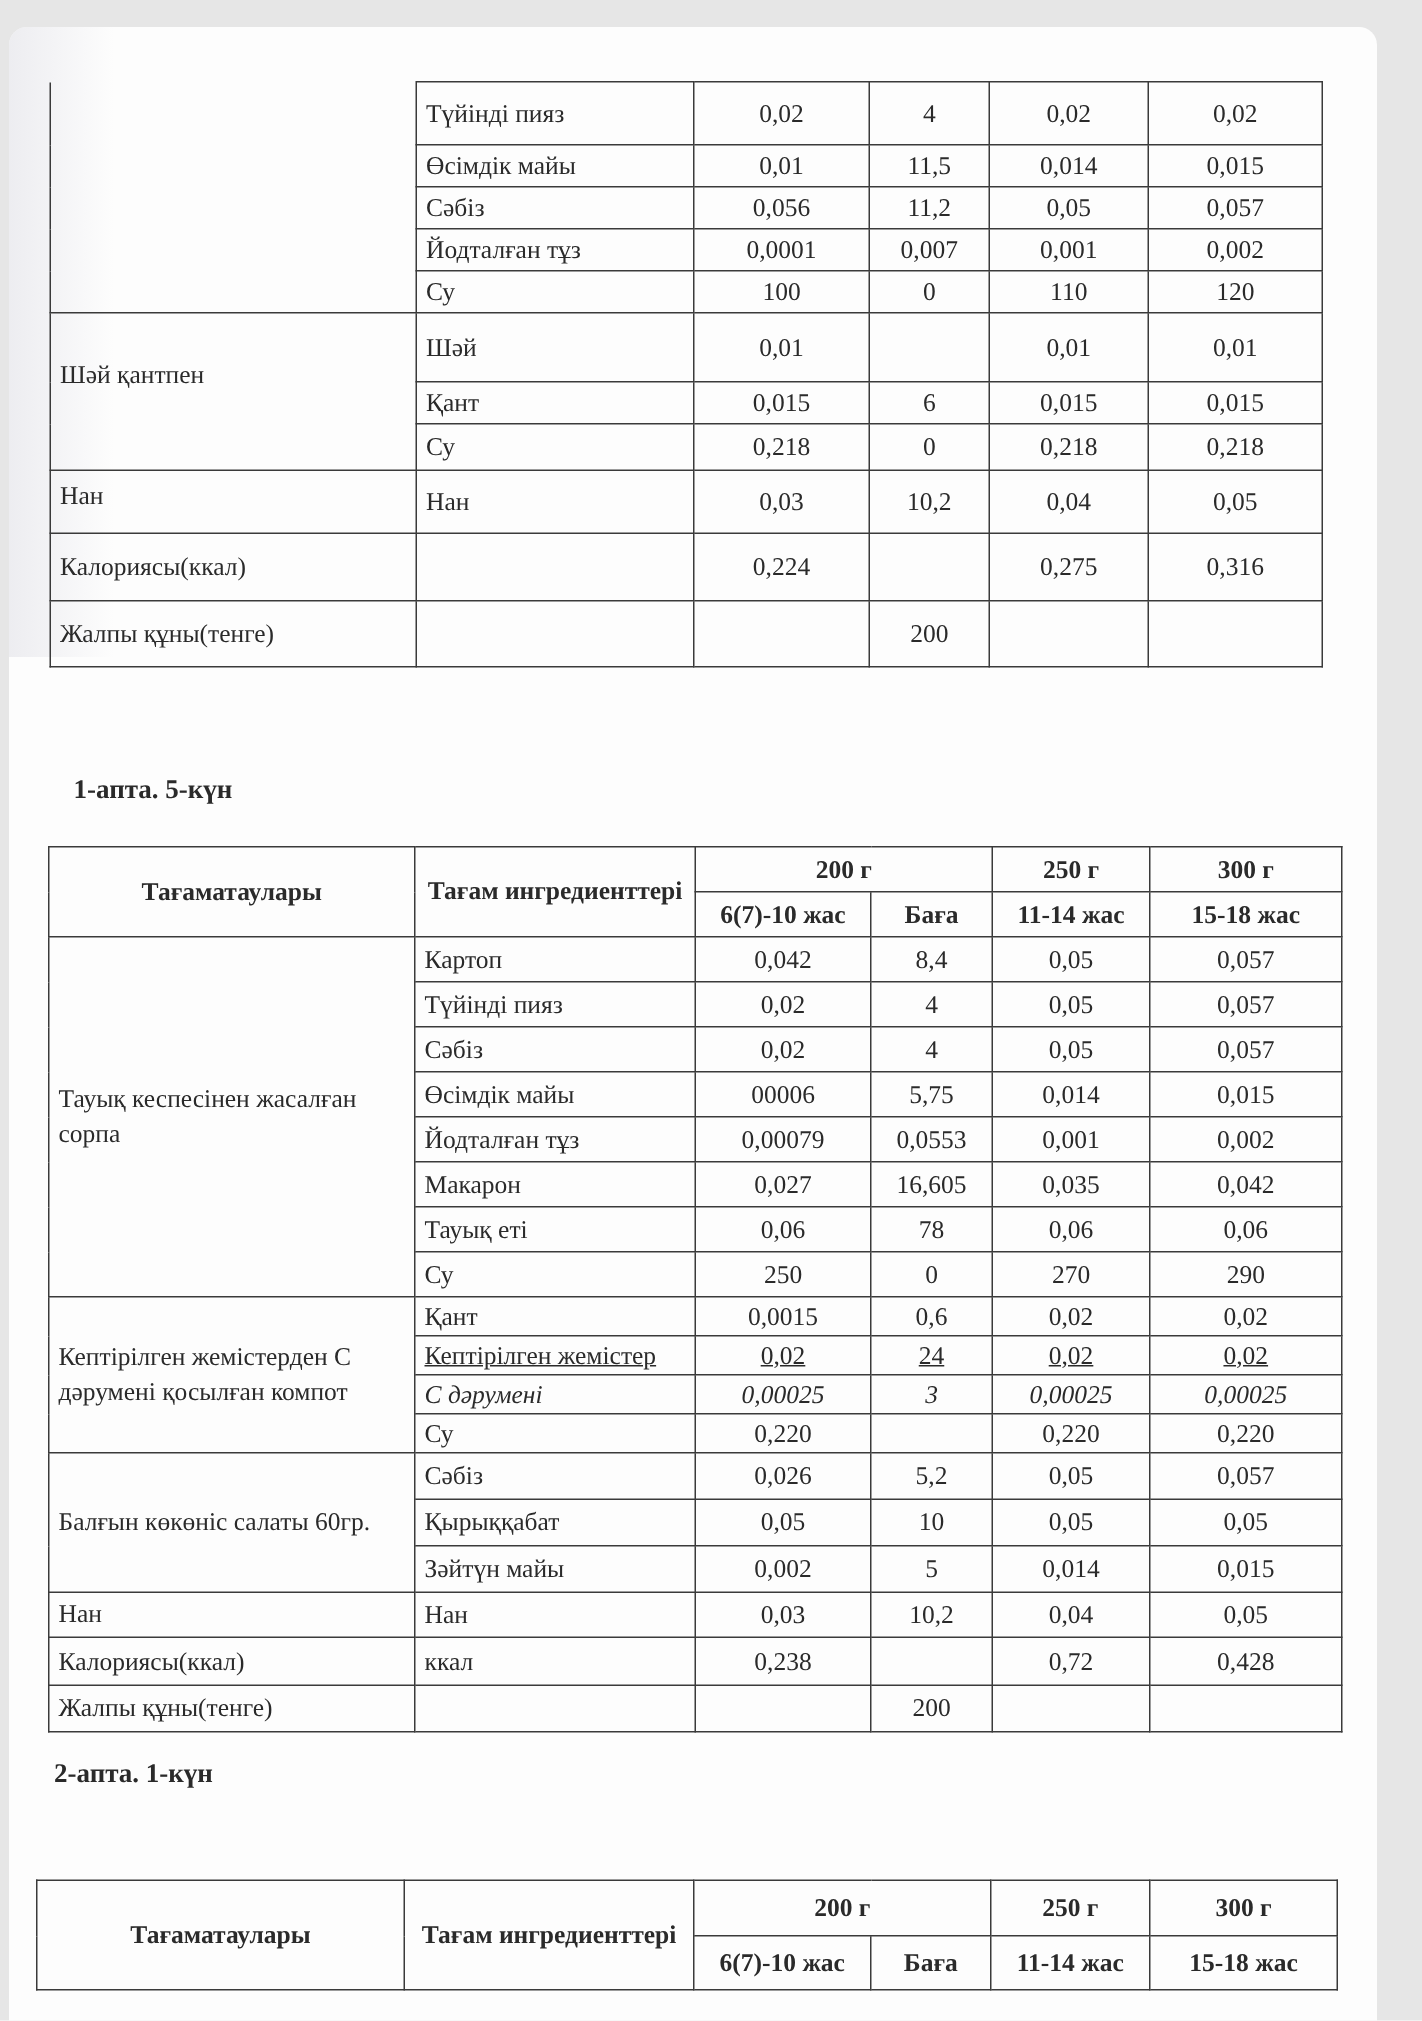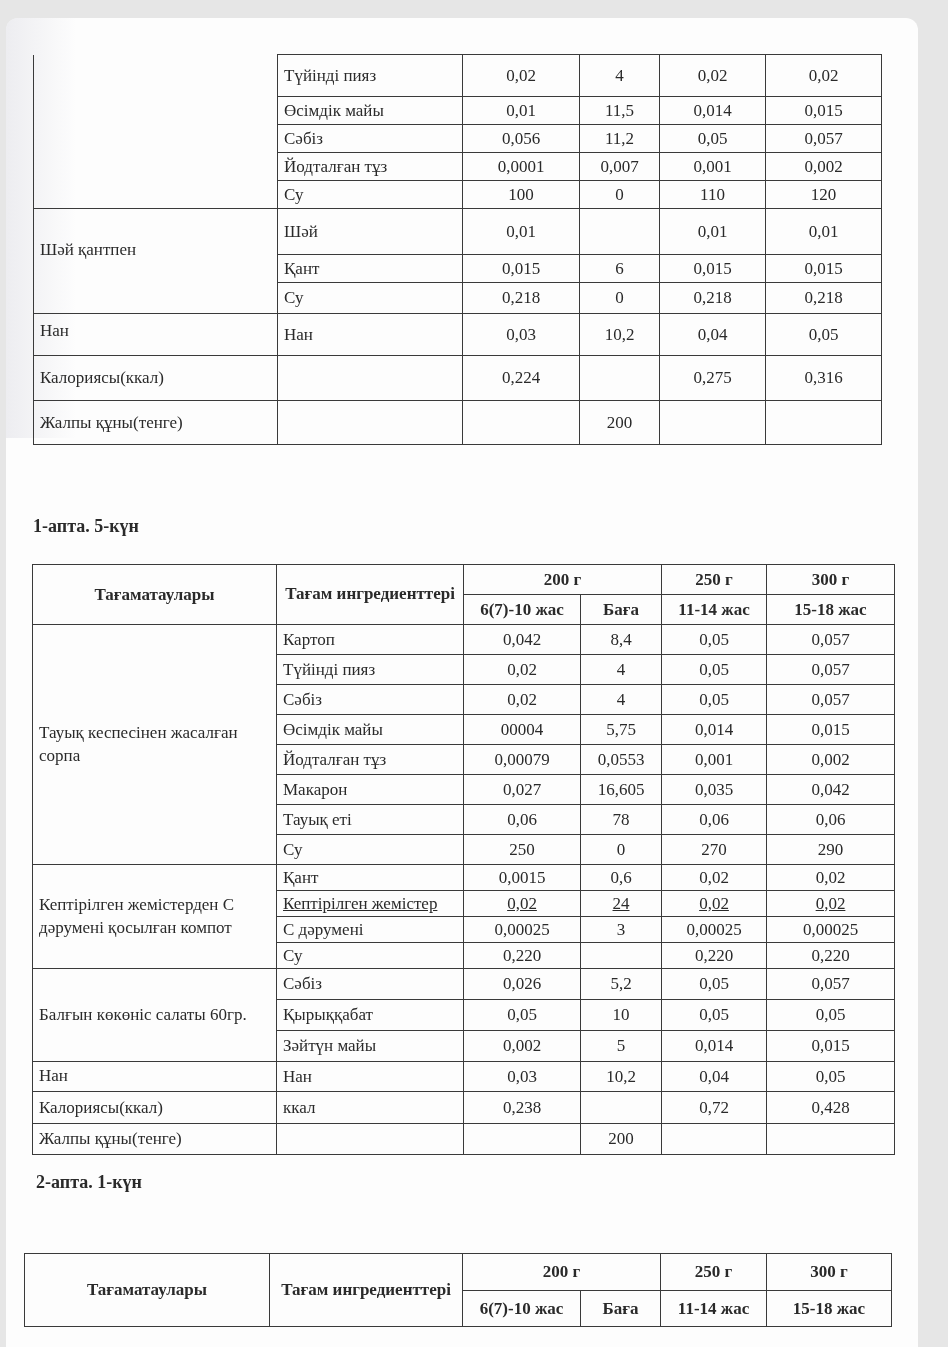--- a/index.html
+++ b/index.html
@@ -146,21 +146,21 @@
         <td class="bold">Жалпы құны(тенге)</td>
         <td></td>
         <td class="num"></td>
         <td class="num bold">200</td>
         <td class="num"></td>
         <td class="num"></td>
       </tr>
     </tbody>
   </table>
 
-  <div class="section-title" style="left:27px;top:498px">1-апта. 5-күн</div>
+  <div class="section-title" style="left:43px;top:498px">1-апта. 5-күн</div>
 
   <table class="menu" id="t2">
     <colgroup>
       <col style="width:244px">
         <col style="width:187px">
         <col style="width:117px">
       <col style="width:81px">
         <col style="width:105px">
         <col style="width:128px">
     </colgroup>
@@ -197,21 +197,21 @@
         </tr>
         <tr style="height: 30px;">
           <td>Сәбіз</td>
           <td class="num">0,02</td>
           <td class="num">4</td>
           <td class="num">0,05</td>
           <td class="num">0,057</td>
         </tr>
         <tr style="height: 30px;">
           <td>Өсімдік майы</td>
-          <td class="num">00004</td>
+          <td class="num">00006</td>
           <td class="num">5,75</td>
           <td class="num">0,014</td>
           <td class="num">0,015</td>
         </tr>
         <tr style="height: 30px;">
           <td>Йодталған тұз</td>
           <td class="num">0,00079</td>
           <td class="num">0,0553</td>
           <td class="num">0,001</td>
           <td class="num">0,002</td>
@@ -245,21 +245,21 @@
           <td class="num">0,02</td>
           <td class="num">0,02</td>
         </tr>
         <tr style="height: 26px; text-decoration: underline;">
           <td>Кептірілген жемістер</td>
           <td class="num">0,02</td>
           <td class="num">24</td>
           <td class="num">0,02</td>
           <td class="num">0,02</td>
         </tr>
-        <tr style="height: 26px;">
+        <tr style="height: 26px; font-style: italic;">
           <td>С дәрумені</td>
           <td class="num">0,00025</td>
           <td class="num">3</td>
           <td class="num">0,00025</td>
           <td class="num">0,00025</td>
         </tr>
         <tr style="height: 26px;">
           <td>Су</td>
           <td class="num">0,220</td>
           <td class="num"></td>

